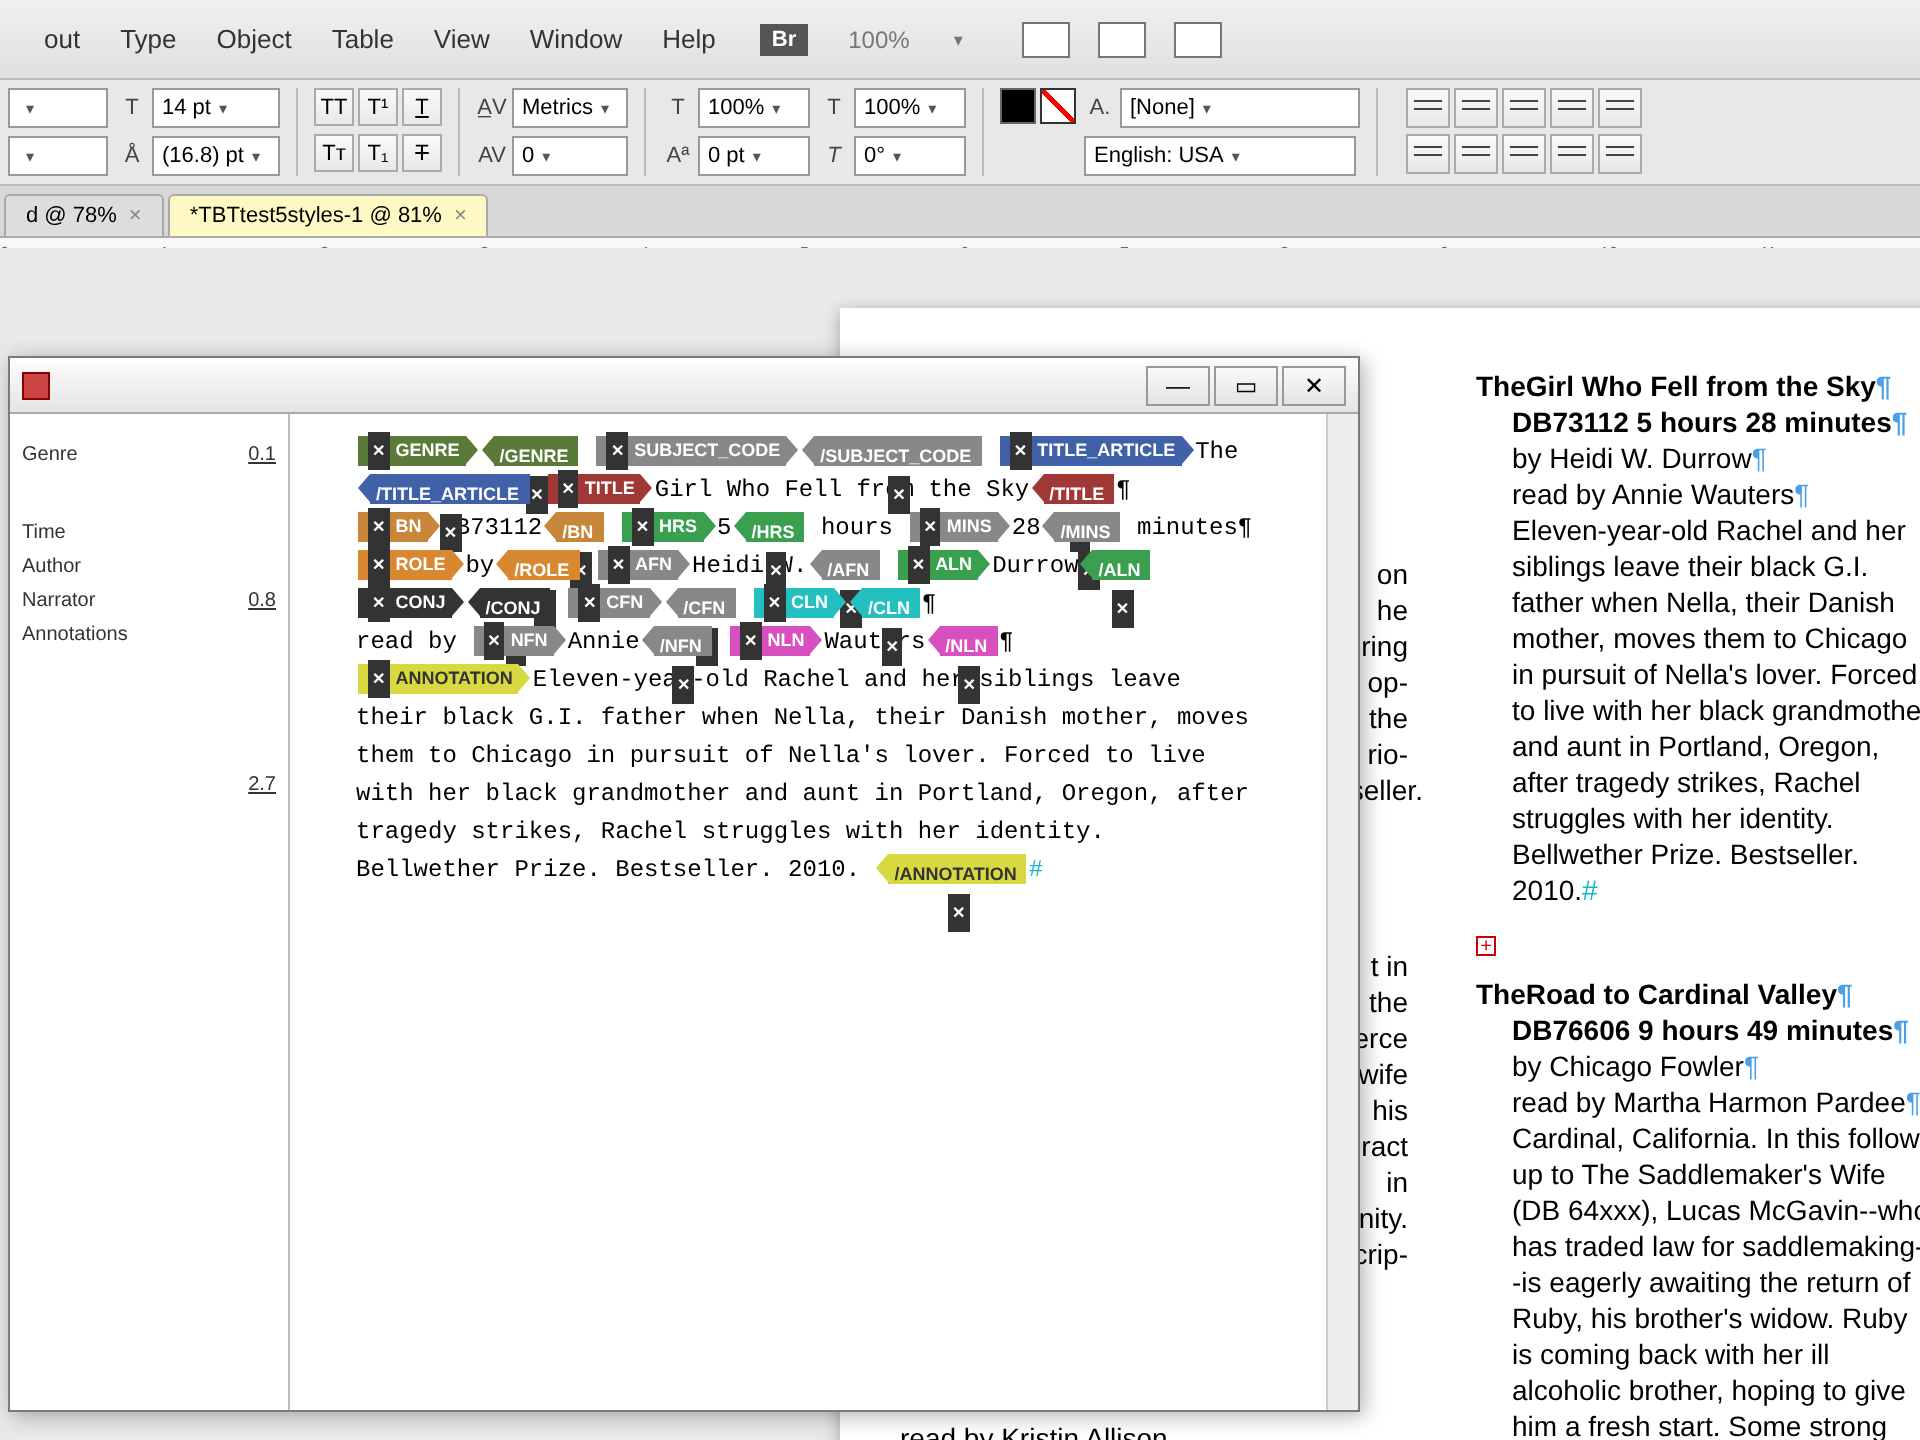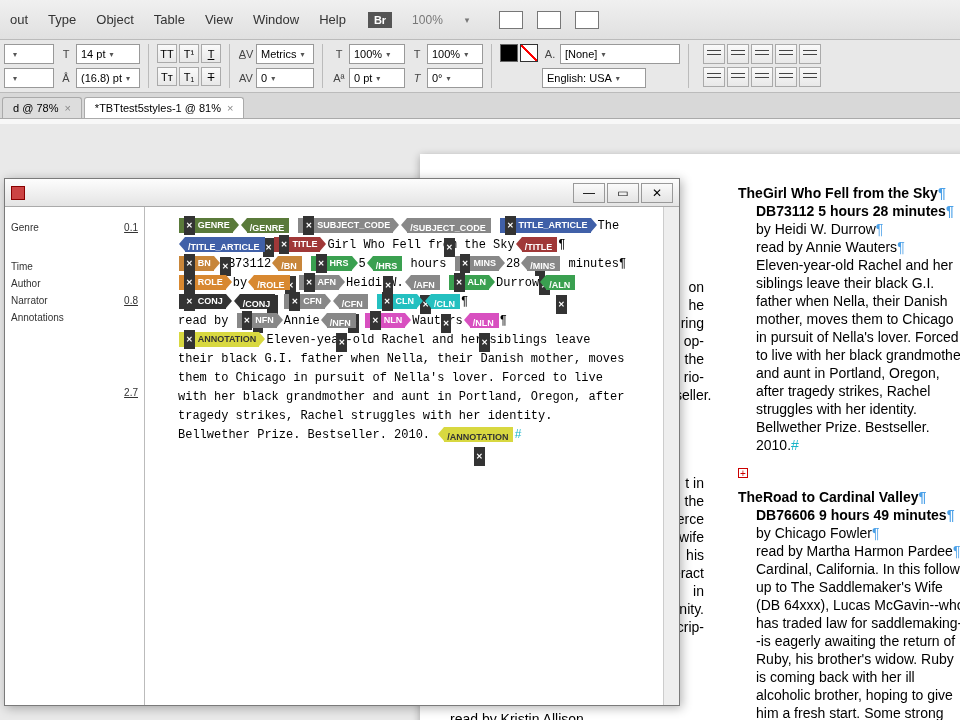--- a/index.html
+++ b/index.html
@@ -1,40 +1,40 @@
 <!DOCTYPE html>
 <html><head>
 <meta charset="utf-8">
 <style>
 * { box-sizing: border-box; margin: 0; padding: 0; font-family: "Segoe UI", Tahoma, sans-serif; }
 body { width: 960px; height: 720px; background: #e6e6e6; overflow: hidden; position: relative; }
 
 
-.menubar { height: 40px; background: linear-gradient(#f0f0f0, #e0e0e0); display: flex; align-items: center; padding: 0 0; border-bottom: 1px solid #bbb; font-size: 13px; color: #333; }
+.menubar { height: 40px; background: linear-gradient(#f0f0f0, #e0e0e0); display: flex; align-items: center; padding: 0 12px; border-bottom: 1px solid #bbb; font-size: 13px; color: #333; }
 .menubar span { padding: 6px 10px; cursor: pointer; }
 .menubar .bricon { background: #555; color: #fff; padding: 2px 6px; margin-left: 12px; font-size: 11px; font-weight: bold; }
 .zoom-pct { margin-left: 10px; color: #777; font-size: 12px; }
 .menubar .dd { font-size: 9px; color: #777; margin-left: 2px; }
 .vmode-icons { margin-left: 20px; display: flex; gap: 14px; }
 .vmode-icons .ic { width: 24px; height: 18px; border: 1px solid #777; background: #fff; position: relative; }
 
 
 .ctrlbar { background: #e8e8e8; padding: 4px 4px; border-bottom: 1px solid #bbb; display: flex; flex-wrap: nowrap; gap: 4px; font-size: 11px; align-items: flex-start; }
 .ctrlcol { display: flex; flex-direction: column; gap: 4px; }
 .combo { height: 20px; background: #fff; border: 1px solid #999; display: inline-flex; align-items: center; padding: 0 4px; font-size: 11px; position: relative; }
 .combo::after { content: "▾"; font-size: 8px; color: #555; margin-left: 4px; }
 .tinyic { width: 16px; height: 16px; display: inline-flex; align-items: center; justify-content: center; font-size: 11px; color: #444; }
 .vdiv { width: 1px; background: #bbb; height: 44px; margin: 0 4px; }
 .btnrow { display: flex; gap: 2px; }
 .sqbtn { width: 20px; height: 19px; border: 1px solid #aaa; background: linear-gradient(#fafafa,#e8e8e8); display: flex; align-items: center; justify-content: center; font-size: 11px; }
 .slashfill { width: 18px; height: 18px; border: 1px solid #333; background: linear-gradient(45deg,#fff 45%, #f00 45%, #f00 55%, #fff 55%); }
 
 
 .tabbar { height: 26px; background: #d8d8d8; border-bottom: 1px solid #aaa; display: flex; align-items: flex-end; font-size: 11px; }
-.tab { background: #ffffff; border: 1px solid #aaa; border-bottom: none; padding: 4px 10px; margin-left: 2px; display: flex; align-items: center; gap: 6px; border-radius: 3px 3px 0 0; }
+.tab { background: #fef9c3; border: 1px solid #aaa; border-bottom: none; padding: 4px 10px; margin-left: 2px; display: flex; align-items: center; gap: 6px; border-radius: 3px 3px 0 0; }
 .tab.inactive { background: #ddd; }
 .tab .x { color: #888; font-size: 11px; }
 
 
 .ruler { height: 18px; background: #f8f8f8; border-bottom: 1px solid #bbb; position: relative; font-size: 8px; color: #666; overflow: hidden; }
 
 
 .workspace { position: absolute; top: 124px; left: 0; right: 0; bottom: 0; background: #e9e9e9; overflow: hidden; }
 .pagepaper { position: absolute; top: 30px; left: 420px; width: 800px; height: 1000px; background: #fff; box-shadow: 0 2px 8px rgba(0,0,0,0.3); }
 
@@ -187,21 +187,21 @@
     <div style="display:flex;gap:2px;align-items:center">
         <span style="width:18px;height:18px;background:#000;border:1px solid #666"></span>
         <span class="slashfill"></span>
       </div>
   </div>
   <div class="ctrlcol">
     <div style="display:flex;gap:2px;align-items:center">
         <span class="tinyic">A.</span>
         <div class="combo" style="width:120px">[None]</div>
       </div>
-    <div><div class="combo" style="width:104px">English: USA</div></div>
+    <div><div class="combo" style="width:136px">English: USA</div></div>
   </div>
   <div class="vdiv"></div>
   <div class="alignblk">
     <div class="r">
       <div class="abtn"></div>
       <div class="abtn"></div>
       <div class="abtn"></div>
       <div class="abtn"></div>
       <div class="abtn"></div>
     </div>

